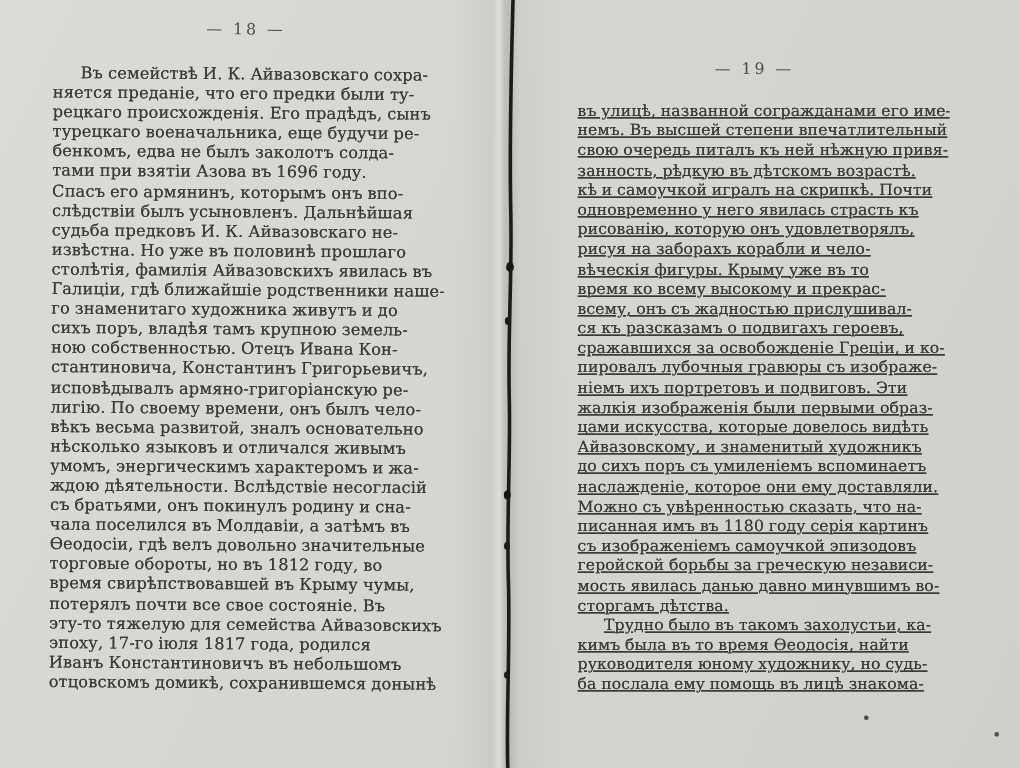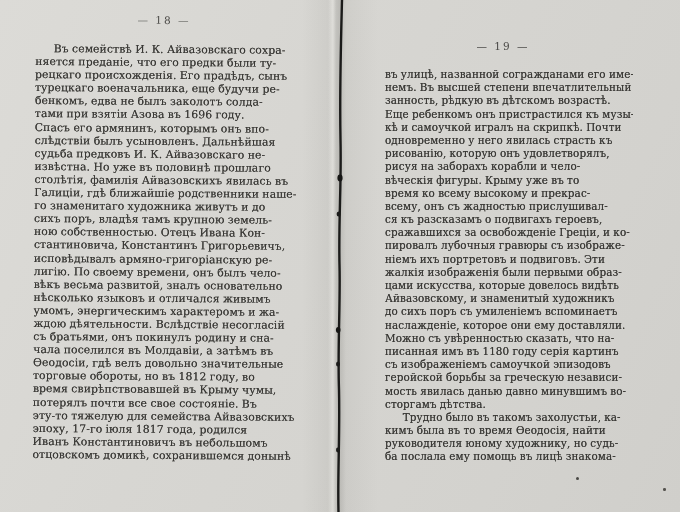--- a/index.html
+++ b/index.html
@@ -30,21 +30,21 @@
   .line {
     text-align: justify;
     text-align-last: justify;
     letter-spacing: 0.1px;
     word-spacing: -0.2px;
     overflow: hidden;
     white-space: nowrap;
     text-shadow: 0 0 0.4px rgba(58,57,54,0.85);
   }
   .page-left  .line { line-height: 13.1px; height: 13.1px; }
-  .page-right .line { line-height: 13.2px; height: 13.2px; }
+  .page-right .line { line-height: 13.2px; height: 13.2px; text-decoration: underline; }
   .line.short  { text-align-last: left; text-align: left; }
   .line.indent { text-indent: 1.7em; }
   
   .line::after { content: ""; display: inline-block; width: 100%; }
   .line.short::after { content: none; }
 
   
   .gutter-shade {
     position: absolute; left: 302px; top: 0; width: 76px; height: 512px;
     background: linear-gradient(90deg,
@@ -110,22 +110,22 @@
         <div class="line">Иванъ Константиновичъ въ небольшомъ</div>
         <div class="line short">отцовскомъ домикѣ, сохранившемся донынѣ</div>
       </div>
   </div>
 
   <div class="page page-right">
     <div class="running-header">— 19 —</div>
     <div class="lines" id="right-lines">
         <div class="line">въ улицѣ, названной согражданами его име-</div>
         <div class="line">немъ. Въ высшей степени впечатлительный</div>
+        <div class="line">свою очередь питалъ къ ней нѣжную привя-</div>
         <div class="line">занность, рѣдкую въ дѣтскомъ возрастѣ.</div>
-        <div class="line">Еще ребенкомъ онъ пристрастился къ музы-</div>
         <div class="line">кѣ и самоучкой игралъ на скрипкѣ. Почти</div>
         <div class="line">одновременно у него явилась страсть къ</div>
         <div class="line">рисованію, которую онъ удовлетворялъ,</div>
         <div class="line">рисуя на заборахъ корабли и чело-</div>
         <div class="line">вѣческія фигуры. Крыму уже въ то</div>
         <div class="line">время ко всему высокому и прекрас-</div>
         <div class="line">всему, онъ съ жадностью прислушивал-</div>
         <div class="line">ся къ разсказамъ о подвигахъ героевъ,</div>
         <div class="line">сражавшихся за освобожденіе Греціи, и ко-</div>
         <div class="line">пировалъ лубочныя гравюры съ изображе-</div>

